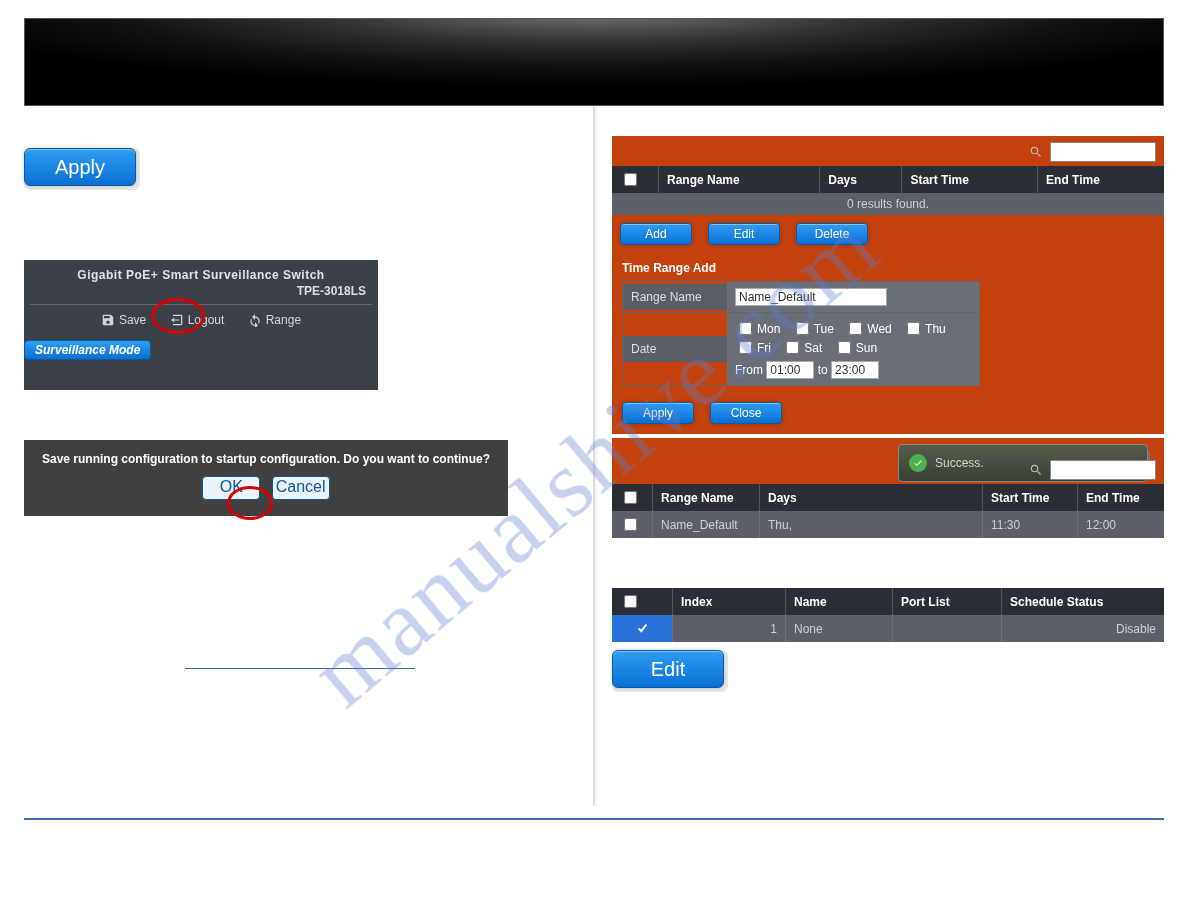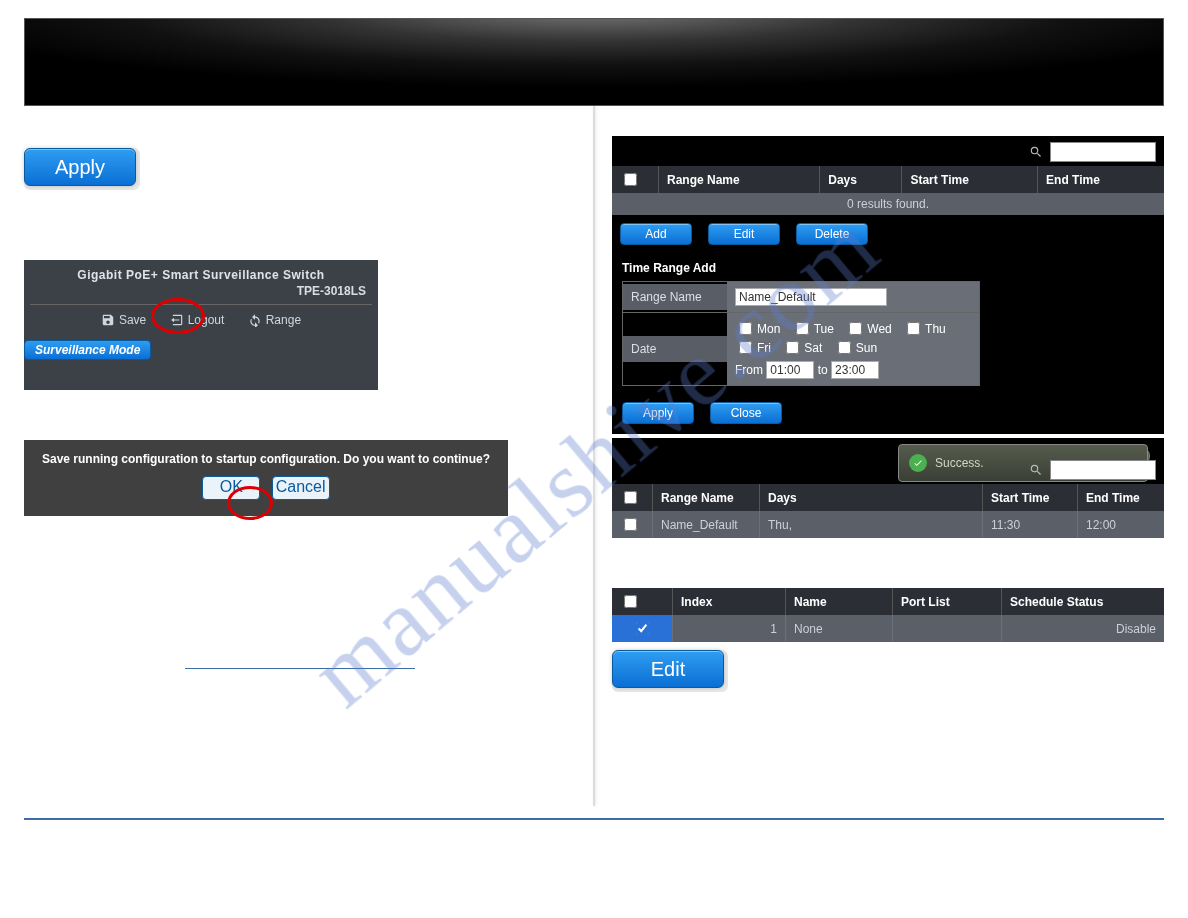--- a/index.html
+++ b/index.html
@@ -39,21 +39,21 @@
   
   .confirm { width:448px; background:#404040; color:#fff; padding:12px 18px 16px 18px; position:relative;}
   .confirm-msg { text-align:center; font-weight:bold;}
   .confirm-act { text-align:center; margin-top:10px;}
   .confirm .ok, .confirm .cancel { border:1px solid #0a5a9e; color:#0a5a9e; background:#eaf2fa;
        border-radius:4px; width:56px; height:22px; line-height:20px; display:inline-block;
        text-align:center; margin:0 4px; font-size:16px;}
   .confirm .circle { position:absolute; width:40px; height:28px; border:3px solid #d00; border-radius:50%; left:203px; top:46px;}
 
   
-  .panel { background:#000000; color:#fff; }
+  .panel { background:#c2410c; color:#fff; }
   .search-row { text-align:right; padding:6px 8px 4px 8px; position:relative;}
   .search-input { width:100px; height:16px; border:1px solid #888; background:#fff; vertical-align:middle;}
   .mag { width:14px; height:14px; vertical-align:middle; margin-right:4px; fill:#bbb;}
   table { border-collapse:collapse; width:100%; }
   th { background:#2b2e35; color:#fff; font-weight:bold; text-align:left; padding:4px 8px; font-size:12px;
        border-right:1px solid #555;}
   th:last-child{border-right:none;}
   td { background:#5a5f68; color:#ccd0d8; padding:4px 8px; font-size:12px; border-right:1px solid #6b6f78;}
   td:last-child{border-right:none;}
   .nores { text-align:center; background:#5a5f68; color:#ccd0d8; padding:4px; }

